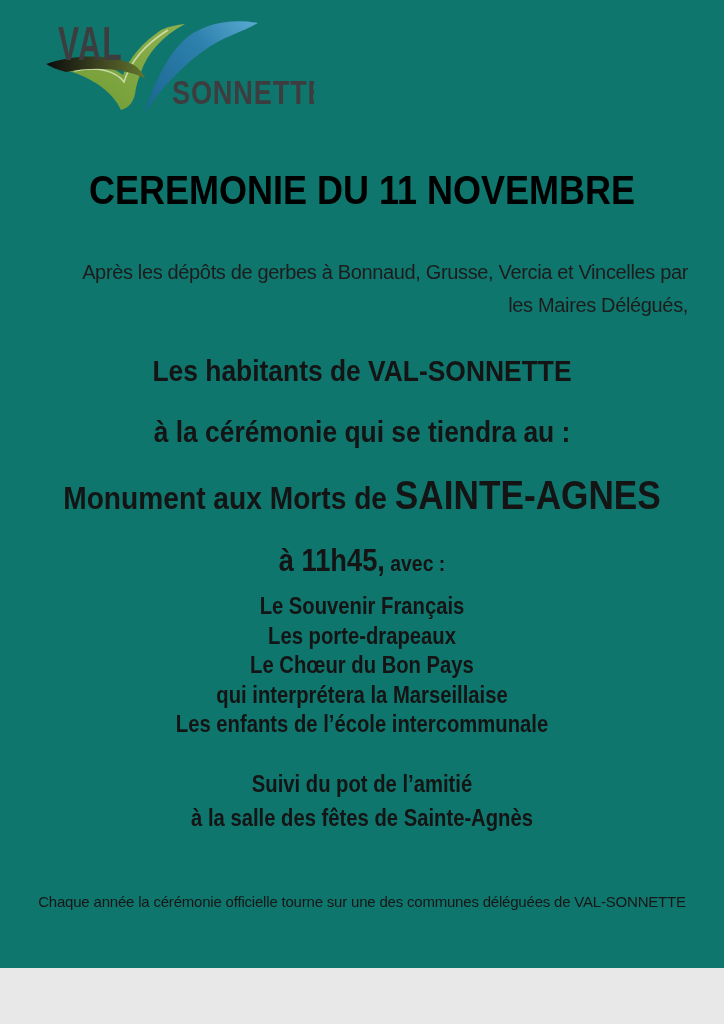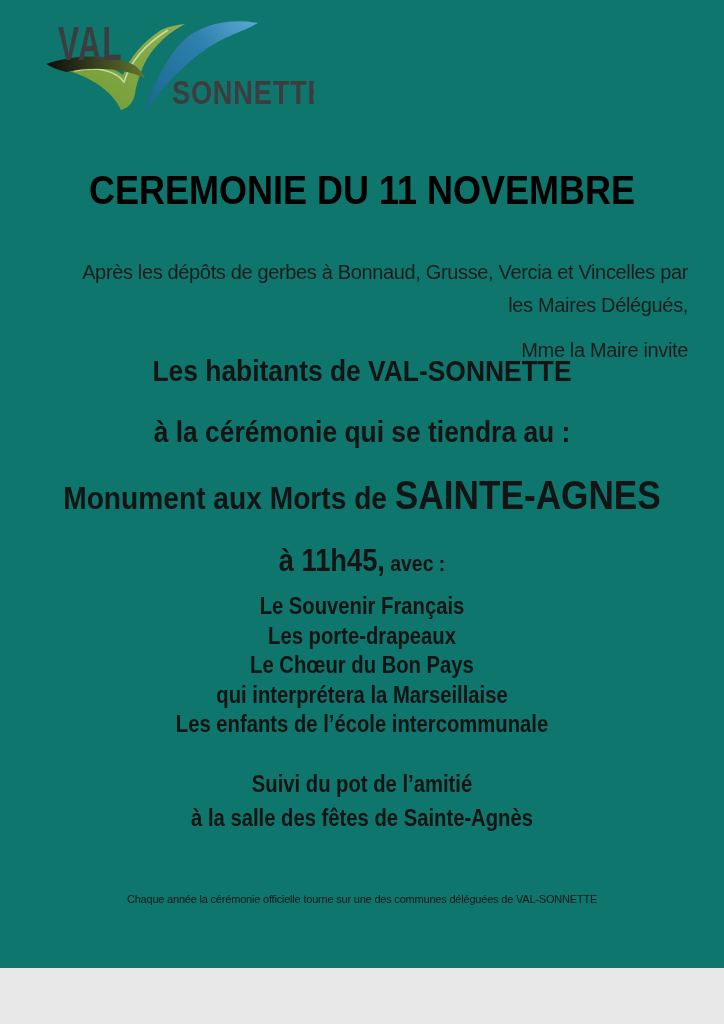--- a/index.html
+++ b/index.html
@@ -45,21 +45,21 @@
   .location .place  { font-size:40px; }
 
   .time { top:542px; line-height:38px; }
   .time .main   { font-size:31px; }
   .time .suffix { font-size:22px; }
 
   .participants { top:592px; font-size:23px; line-height:29.5px; }
   .closing      { top:767px; font-size:23px; line-height:34px; }
 
   .footer {
-    top:893px; font-size:11px; letter-spacing:-0.2px; color:#161616;
+    top:893px; font-size:15px; letter-spacing:-0.2px; color:#161616;
     font-weight:400; white-space:nowrap;
   }
 </style>
 </head>
 <body>
 
 <div class="page">
 
   <div class="logo">
     <svg viewBox="0 0 270 112" aria-hidden="true">
@@ -93,21 +93,20 @@
 
       <text class="logo-text" transform="translate(14,46) scale(0.66,1)" font-size="48" letter-spacing="2">VAL</text>
       <text class="logo-text" transform="translate(128,90) scale(0.80,1)" font-size="34" letter-spacing="1">SONNETTE</text>
     </svg>
   </div>
 
   <div class="abs title">CEREMONIE DU 11 NOVEMBRE</div>
 
   <p class="intro intro1">Après les dépôts de gerbes à Bonnaud, Grusse, Vercia et Vincelles par
 les Maires Délégués,</p>
-  <p class="intro intro2">Mme la Maire invite</p>
 
   <div class="abs cond inv1">Les habitants de VAL-SONNETTE</div>
   <div class="abs cond inv2">à la cérémonie qui se tiendra au :</div>
 
   <div class="abs cond location"><span class="prefix">Monument aux Morts de </span><span class="place">SAINTE-AGNES</span></div>
 
   <div class="abs cond time"><span class="main">à 11h45,</span><span class="suffix"> avec :</span></div>
 
   <div class="abs cond participants">
     <div>Le Souvenir Français</div>

